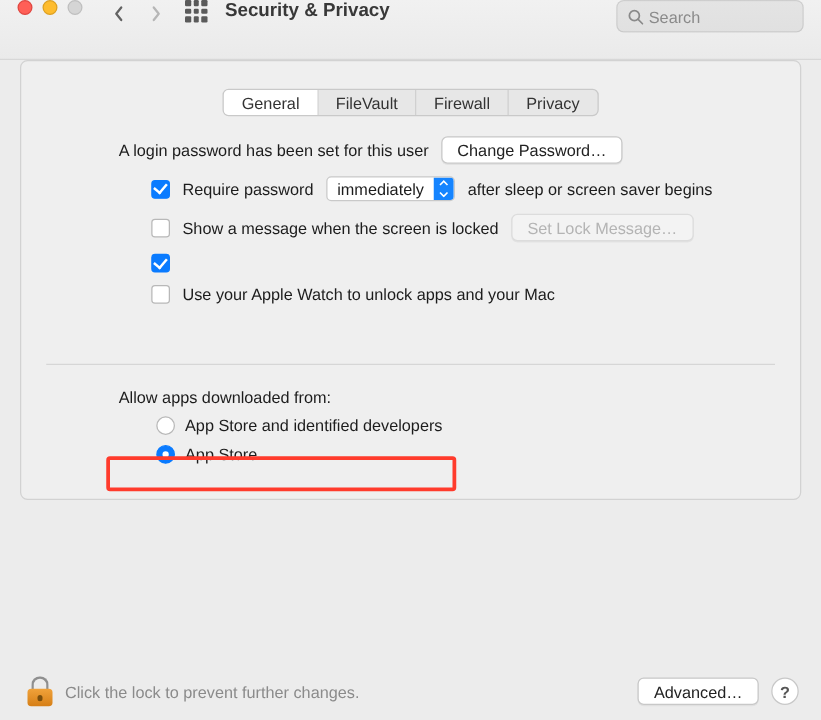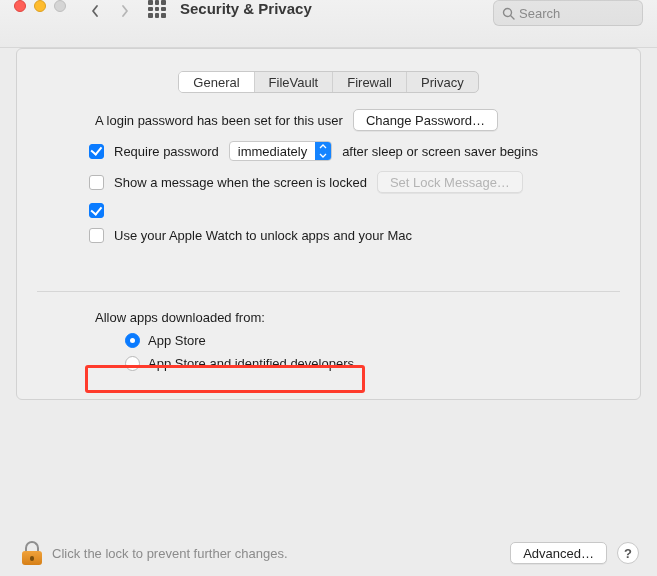--- a/index.html
+++ b/index.html
@@ -51,21 +51,21 @@
     margin: 0 16px 56px 16px;
     border:1px solid #d2d2d2;
     border-radius:6px;
     background:#efefef;
     padding-bottom:28px;
     position:relative;
   }
   .content { padding: 0 20px; }
   .row { display:flex; align-items:center; gap:10px; margin-top:10px; }
   .login-row{ margin-left:58px; margin-top:0px;}
-  .indent { margin-left:52px; }
+  .indent { margin-left:84px; }
   .btn {
     height:22px; padding:0 12px; background:#fff; border:1px solid #c8c8c8; border-radius:5px;
     box-shadow:0 1px 0 rgba(0,0,0,0.05); font-size:13px; display:inline-flex; align-items:center; color:#222;
   }
   .btn.disabled { color:#b4b4b4; background:#f3f3f3; border-color:#dcdcdc;}
   .checkbox {
     width:15px; height:15px; border-radius:3px; border:1px solid #b8b8b8; background:#fff; flex:none;
     display:inline-flex; align-items:center; justify-content:center;
   }
   .checkbox.checked{ background:#0a7bff; border-color:#0a7bff;}
@@ -217,26 +217,26 @@
     <div class="row indent">
       <span class="checkbox"></span>
       <span>Use your Apple Watch to unlock apps and your Mac</span>
     </div>
 
     <div class="divider"></div>
 
     <div class="section-label">Allow apps downloaded from:</div>
 
     <div class="radio-row">
+      <span class="radio"></span>
+      <span>App Store and identified developers</span>
+    </div>
+    <div class="radio-row">
       <span class="radio selected"></span>
       <span>App Store</span>
-    </div>
-    <div class="radio-row">
-      <span class="radio"></span>
-      <span>App Store and identified developers</span>
     </div>
 
   </div>
 
   <div class="highlight-box" style="left:68px; top:316px; width:280px; height:28px;"></div>
 
 </div>
 
 <div class="footer">
   <div class="lock">

